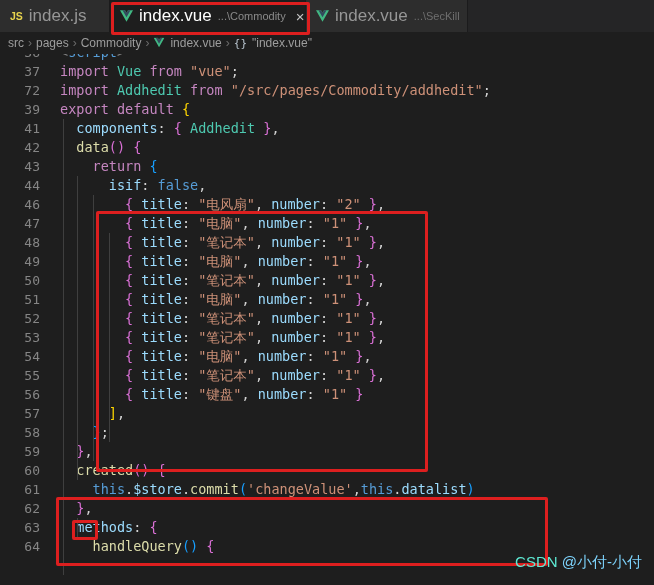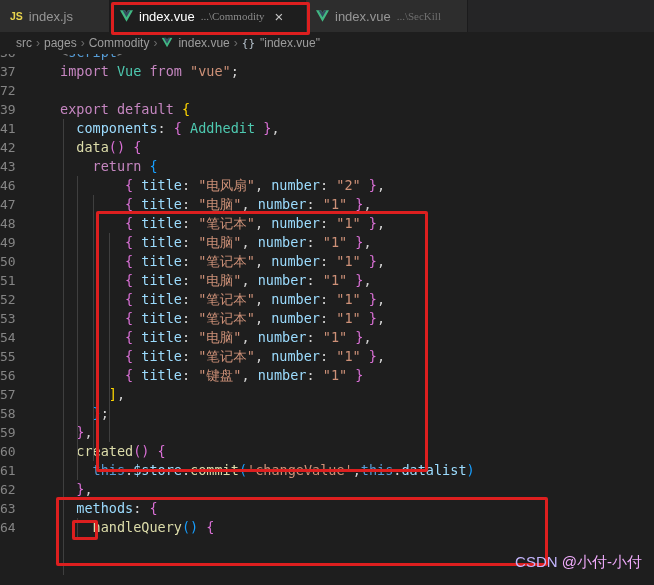--- a/index.html
+++ b/index.html
@@ -3,52 +3,52 @@
 <meta charset="utf-8">
 <style>
   html,body{margin:0;padding:0;background:#141414;}
   .screen{position:relative;width:654px;height:585px;overflow:hidden;background:#1e1e1e;
           font-family:"Liberation Sans",sans-serif;}
   
   .tabbar{position:absolute;top:0;left:0;right:0;height:32px;background:#252526;display:flex;}
   .tab{height:32px;display:flex;align-items:center;padding:0 10px;box-sizing:border-box;
        background:#2d2d2d;border-right:1px solid #1b1b1c;cursor:pointer;}
   .tab.active{background:#1e1e1e;}
-  .tab-label{font-size:13px;color:#969696;margin-left:6px;white-space:nowrap;}
+  .tab-label{font-size:17px;color:#969696;margin-left:6px;white-space:nowrap;}
   .tab.active .tab-label{color:#ffffff;}
-  .tab-desc{font-size:11px;color:#6e6e6e;margin-left:6px;white-space:nowrap;font-family:Liberation Serif, serif;}
+  .tab-desc{font-size:11px;color:#6e6e6e;margin-left:6px;white-space:nowrap;}
   .tab.active .tab-desc{color:#8a8a8a;}
   .close{margin-left:10px;color:#c5c5c5;font-size:15px;line-height:15px;}
   .js-glyph{color:#e8d44d;font-weight:bold;font-size:10.5px;}
   .vue-icon{display:inline-flex;width:13px;height:12px;}
   
   .breadcrumb{position:absolute;top:32px;left:0;right:0;height:22px;background:#1e1e1e;
-              display:flex;align-items:center;padding-left:14px;font-size:12px;color:#9d9d9d;}
+              display:flex;align-items:center;padding-left:6px;font-size:12px;color:#9d9d9d;}
   .bc-item{margin:0 2px;cursor:pointer;white-space:nowrap;}
   .bc-sep{color:#6b6b6b;margin:0 2px;}
   .bc-sym{color:#b6c2cc;margin:0 3px 0 2px;font-family:"DejaVu Sans Mono",monospace;font-size:11px;}
   .breadcrumb .vue-icon{margin:0 2px 0 2px;transform:scale(.9);}
   
   .editor{position:absolute;top:54px;left:0;right:0;bottom:0;overflow:hidden;}
   #code-rows{margin-top:-11px;}
   .row{display:flex;height:19px;line-height:19px;font-family:"DejaVu Sans Mono","DejaVu Sans",monospace;
        font-size:13.5px;white-space:pre;}
-  .ln{width:40px;flex:none;text-align:left;color:#858585;font-size:13px;}
+  .ln{width:40px;flex:none;text-align:right;color:#858585;font-size:13px;}
   .code{padding-left:20px;color:#d4d4d4;}
   .tk-kw{color:#c586c0}.tk-ent{color:#4ec9b0}.tk-str{color:#ce9178}.tk-prop{color:#9cdcfe}
   .tk-fn{color:#dcdcaa}.tk-cst{color:#569cd6}.tk-pun{color:#d4d4d4}
   .tk-b1{color:#ffd700}.tk-b2{color:#da70d6}.tk-b3{color:#179fff}
   .tk-tag{color:#569cd6}.tk-ang{color:#808080}
   .guide{position:absolute;width:1px;background:#3f3f3f;}
   
   .ann{position:absolute;border:3px solid #dd1f1f;border-radius:2px;z-index:5;pointer-events:none;}
   
   .watermark{position:absolute;right:12px;bottom:13px;font-size:15px;z-index:6;}
-  .wm-prefix{color:#c4b5fd;}
-  .wm-user{color:#f0abfc;}
+  .wm-prefix{color:#5eead4;}
+  .wm-user{color:#7dd3fc;}
 </style>
 </head>
 <body>
 
 <div class="screen">
 
   <div class="tabbar">
     <div class="tab" style="width:110px;">
       <span class="js-glyph">JS</span>
       <span class="tab-label">index.js</span>
@@ -92,25 +92,26 @@
     <span class="bc-item">index.vue</span>
     <span class="bc-sep">›</span>
     <span class="bc-sym">{}</span>
     <span class="bc-item">"index.vue"</span>
   </div>
 
   <div class="editor">
     <div id="code-rows">
         <div class="row"><span class="ln">36</span><span class="code"><span class="tk-ang">&lt;</span><span class="tk-tag">script</span><span class="tk-ang">&gt;</span></span></div>
         <div class="row"><span class="ln">37</span><span class="code"><span class="tk-kw">import</span><span class="tk-ws"> </span><span class="tk-ent">Vue</span><span class="tk-ws"> </span><span class="tk-kw">from</span><span class="tk-ws"> </span><span class="tk-str">"vue"</span><span class="tk-pun">;</span></span></div>
-        <div class="row"><span class="ln">72</span></div>
+        <div class="row"><span class="ln">72</span><span class="code"><span class="tk-kw">import</span><span class="tk-ws"> </span><span class="tk-ent">Addhedit</span><span class="tk-ws"> </span><span class="tk-kw">from</span><span class="tk-ws"> </span><span class="tk-str">"/src/pages/Commodity/addhedit"</span><span class="tk-pun">;</span></span></div>
         <div class="row"><span class="ln">39</span><span class="code"><span class="tk-kw">export</span><span class="tk-ws"> </span><span class="tk-kw">default</span><span class="tk-ws"> </span><span class="tk-b1">{</span></span></div>
         <div class="row"><span class="ln">41</span><span class="code"><span class="tk-ws">  </span><span class="tk-prop">components</span><span class="tk-pun">: </span><span class="tk-b2">{ </span><span class="tk-ent">Addhedit</span><span class="tk-b2"> }</span><span class="tk-pun">,</span></span></div>
         <div class="row"><span class="ln">42</span><span class="code"><span class="tk-ws">  </span><span class="tk-fn">data</span><span class="tk-b2">() {</span></span></div>
         <div class="row"><span class="ln">43</span><span class="code"><span class="tk-ws">    </span><span class="tk-kw">return</span><span class="tk-ws"> </span><span class="tk-b3">{</span></span></div>
+        <div class="row"><span class="ln">44</span><span class="code"><span class="tk-ws">      </span><span class="tk-prop">isif</span><span class="tk-pun">: </span><span class="tk-cst">false</span><span class="tk-pun">,</span></span></div>
         <div class="row"><span class="ln">46</span><span class="code"><span class="tk-ws">        </span><span class="tk-b2">{ </span><span class="tk-prop">title</span><span class="tk-pun">: </span><span class="tk-str">"电风扇"</span><span class="tk-pun">, </span><span class="tk-prop">number</span><span class="tk-pun">: </span><span class="tk-str">"2"</span><span class="tk-b2"> }</span><span class="tk-pun">,</span></span></div>
         <div class="row"><span class="ln">47</span><span class="code"><span class="tk-ws">        </span><span class="tk-b2">{ </span><span class="tk-prop">title</span><span class="tk-pun">: </span><span class="tk-str">"电脑"</span><span class="tk-pun">, </span><span class="tk-prop">number</span><span class="tk-pun">: </span><span class="tk-str">"1"</span><span class="tk-b2"> }</span><span class="tk-pun">,</span></span></div>
         <div class="row"><span class="ln">48</span><span class="code"><span class="tk-ws">        </span><span class="tk-b2">{ </span><span class="tk-prop">title</span><span class="tk-pun">: </span><span class="tk-str">"笔记本"</span><span class="tk-pun">, </span><span class="tk-prop">number</span><span class="tk-pun">: </span><span class="tk-str">"1"</span><span class="tk-b2"> }</span><span class="tk-pun">,</span></span></div>
         <div class="row"><span class="ln">49</span><span class="code"><span class="tk-ws">        </span><span class="tk-b2">{ </span><span class="tk-prop">title</span><span class="tk-pun">: </span><span class="tk-str">"电脑"</span><span class="tk-pun">, </span><span class="tk-prop">number</span><span class="tk-pun">: </span><span class="tk-str">"1"</span><span class="tk-b2"> }</span><span class="tk-pun">,</span></span></div>
         <div class="row"><span class="ln">50</span><span class="code"><span class="tk-ws">        </span><span class="tk-b2">{ </span><span class="tk-prop">title</span><span class="tk-pun">: </span><span class="tk-str">"笔记本"</span><span class="tk-pun">, </span><span class="tk-prop">number</span><span class="tk-pun">: </span><span class="tk-str">"1"</span><span class="tk-b2"> }</span><span class="tk-pun">,</span></span></div>
         <div class="row"><span class="ln">51</span><span class="code"><span class="tk-ws">        </span><span class="tk-b2">{ </span><span class="tk-prop">title</span><span class="tk-pun">: </span><span class="tk-str">"电脑"</span><span class="tk-pun">, </span><span class="tk-prop">number</span><span class="tk-pun">: </span><span class="tk-str">"1"</span><span class="tk-b2"> }</span><span class="tk-pun">,</span></span></div>
         <div class="row"><span class="ln">52</span><span class="code"><span class="tk-ws">        </span><span class="tk-b2">{ </span><span class="tk-prop">title</span><span class="tk-pun">: </span><span class="tk-str">"笔记本"</span><span class="tk-pun">, </span><span class="tk-prop">number</span><span class="tk-pun">: </span><span class="tk-str">"1"</span><span class="tk-b2"> }</span><span class="tk-pun">,</span></span></div>
         <div class="row"><span class="ln">53</span><span class="code"><span class="tk-ws">        </span><span class="tk-b2">{ </span><span class="tk-prop">title</span><span class="tk-pun">: </span><span class="tk-str">"笔记本"</span><span class="tk-pun">, </span><span class="tk-prop">number</span><span class="tk-pun">: </span><span class="tk-str">"1"</span><span class="tk-b2"> }</span><span class="tk-pun">,</span></span></div>
         <div class="row"><span class="ln">54</span><span class="code"><span class="tk-ws">        </span><span class="tk-b2">{ </span><span class="tk-prop">title</span><span class="tk-pun">: </span><span class="tk-str">"电脑"</span><span class="tk-pun">, </span><span class="tk-prop">number</span><span class="tk-pun">: </span><span class="tk-str">"1"</span><span class="tk-b2"> }</span><span class="tk-pun">,</span></span></div>
         <div class="row"><span class="ln">55</span><span class="code"><span class="tk-ws">        </span><span class="tk-b2">{ </span><span class="tk-prop">title</span><span class="tk-pun">: </span><span class="tk-str">"笔记本"</span><span class="tk-pun">, </span><span class="tk-prop">number</span><span class="tk-pun">: </span><span class="tk-str">"1"</span><span class="tk-b2"> }</span><span class="tk-pun">,</span></span></div>

